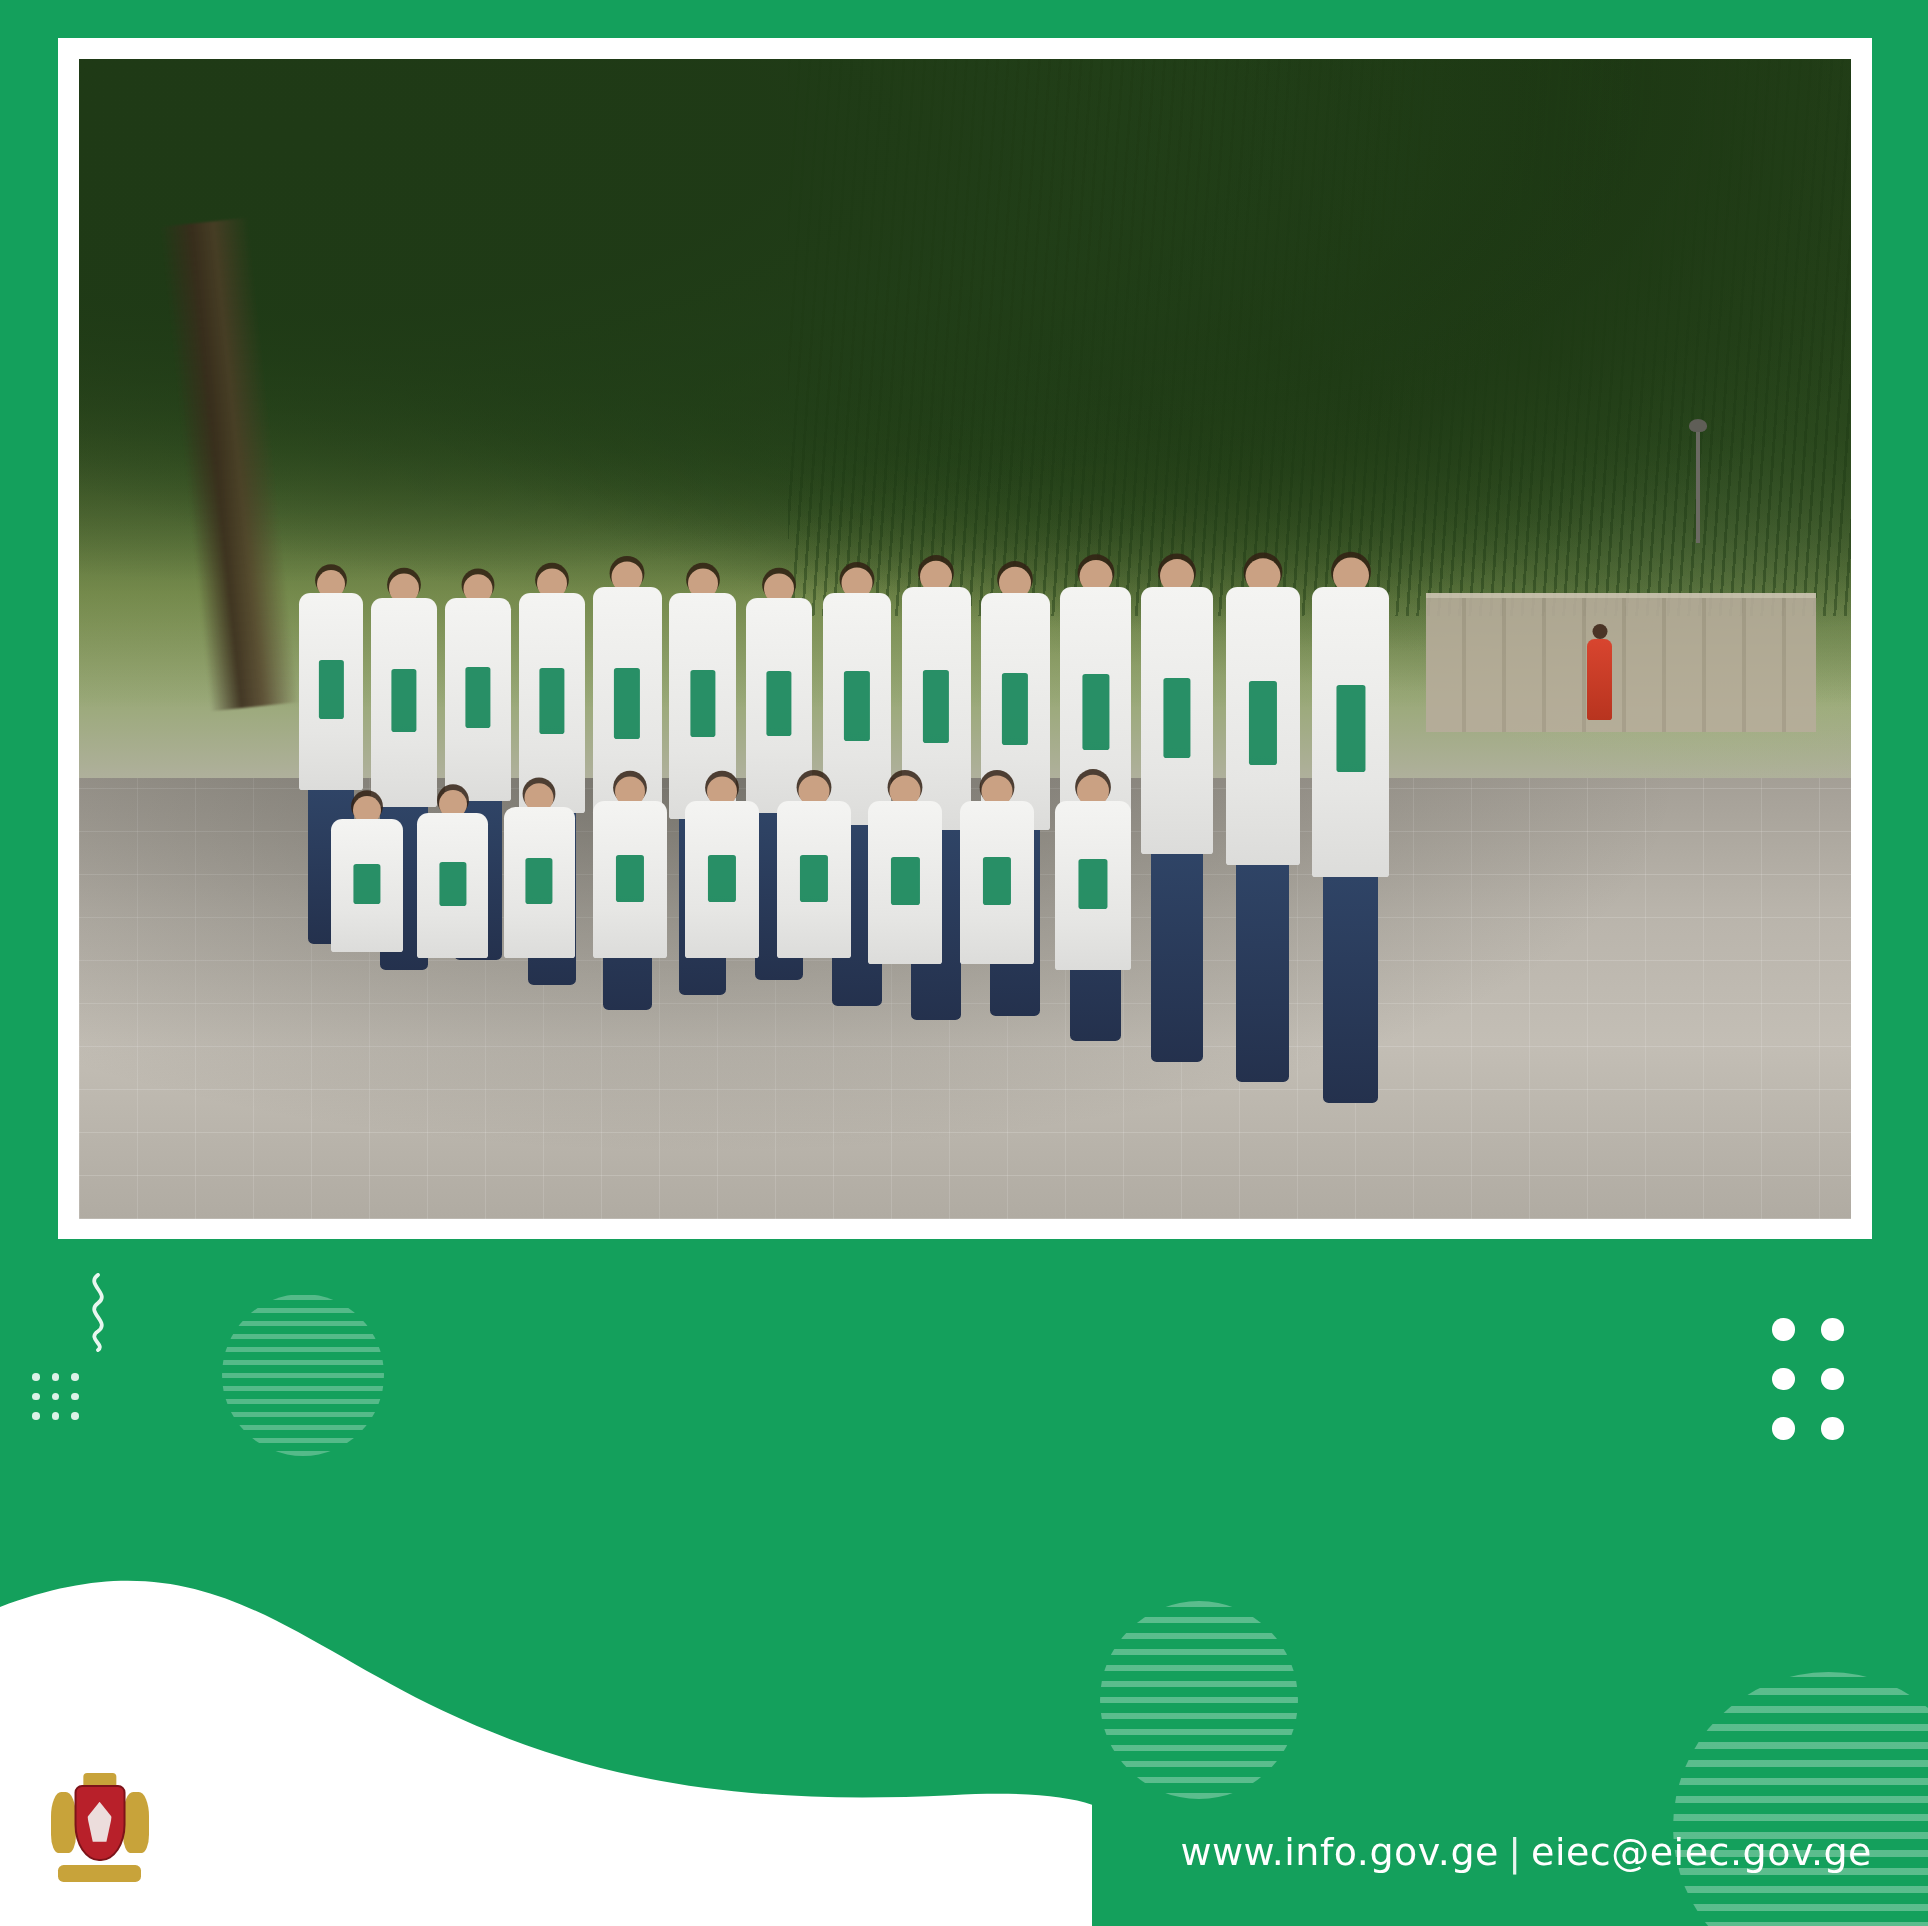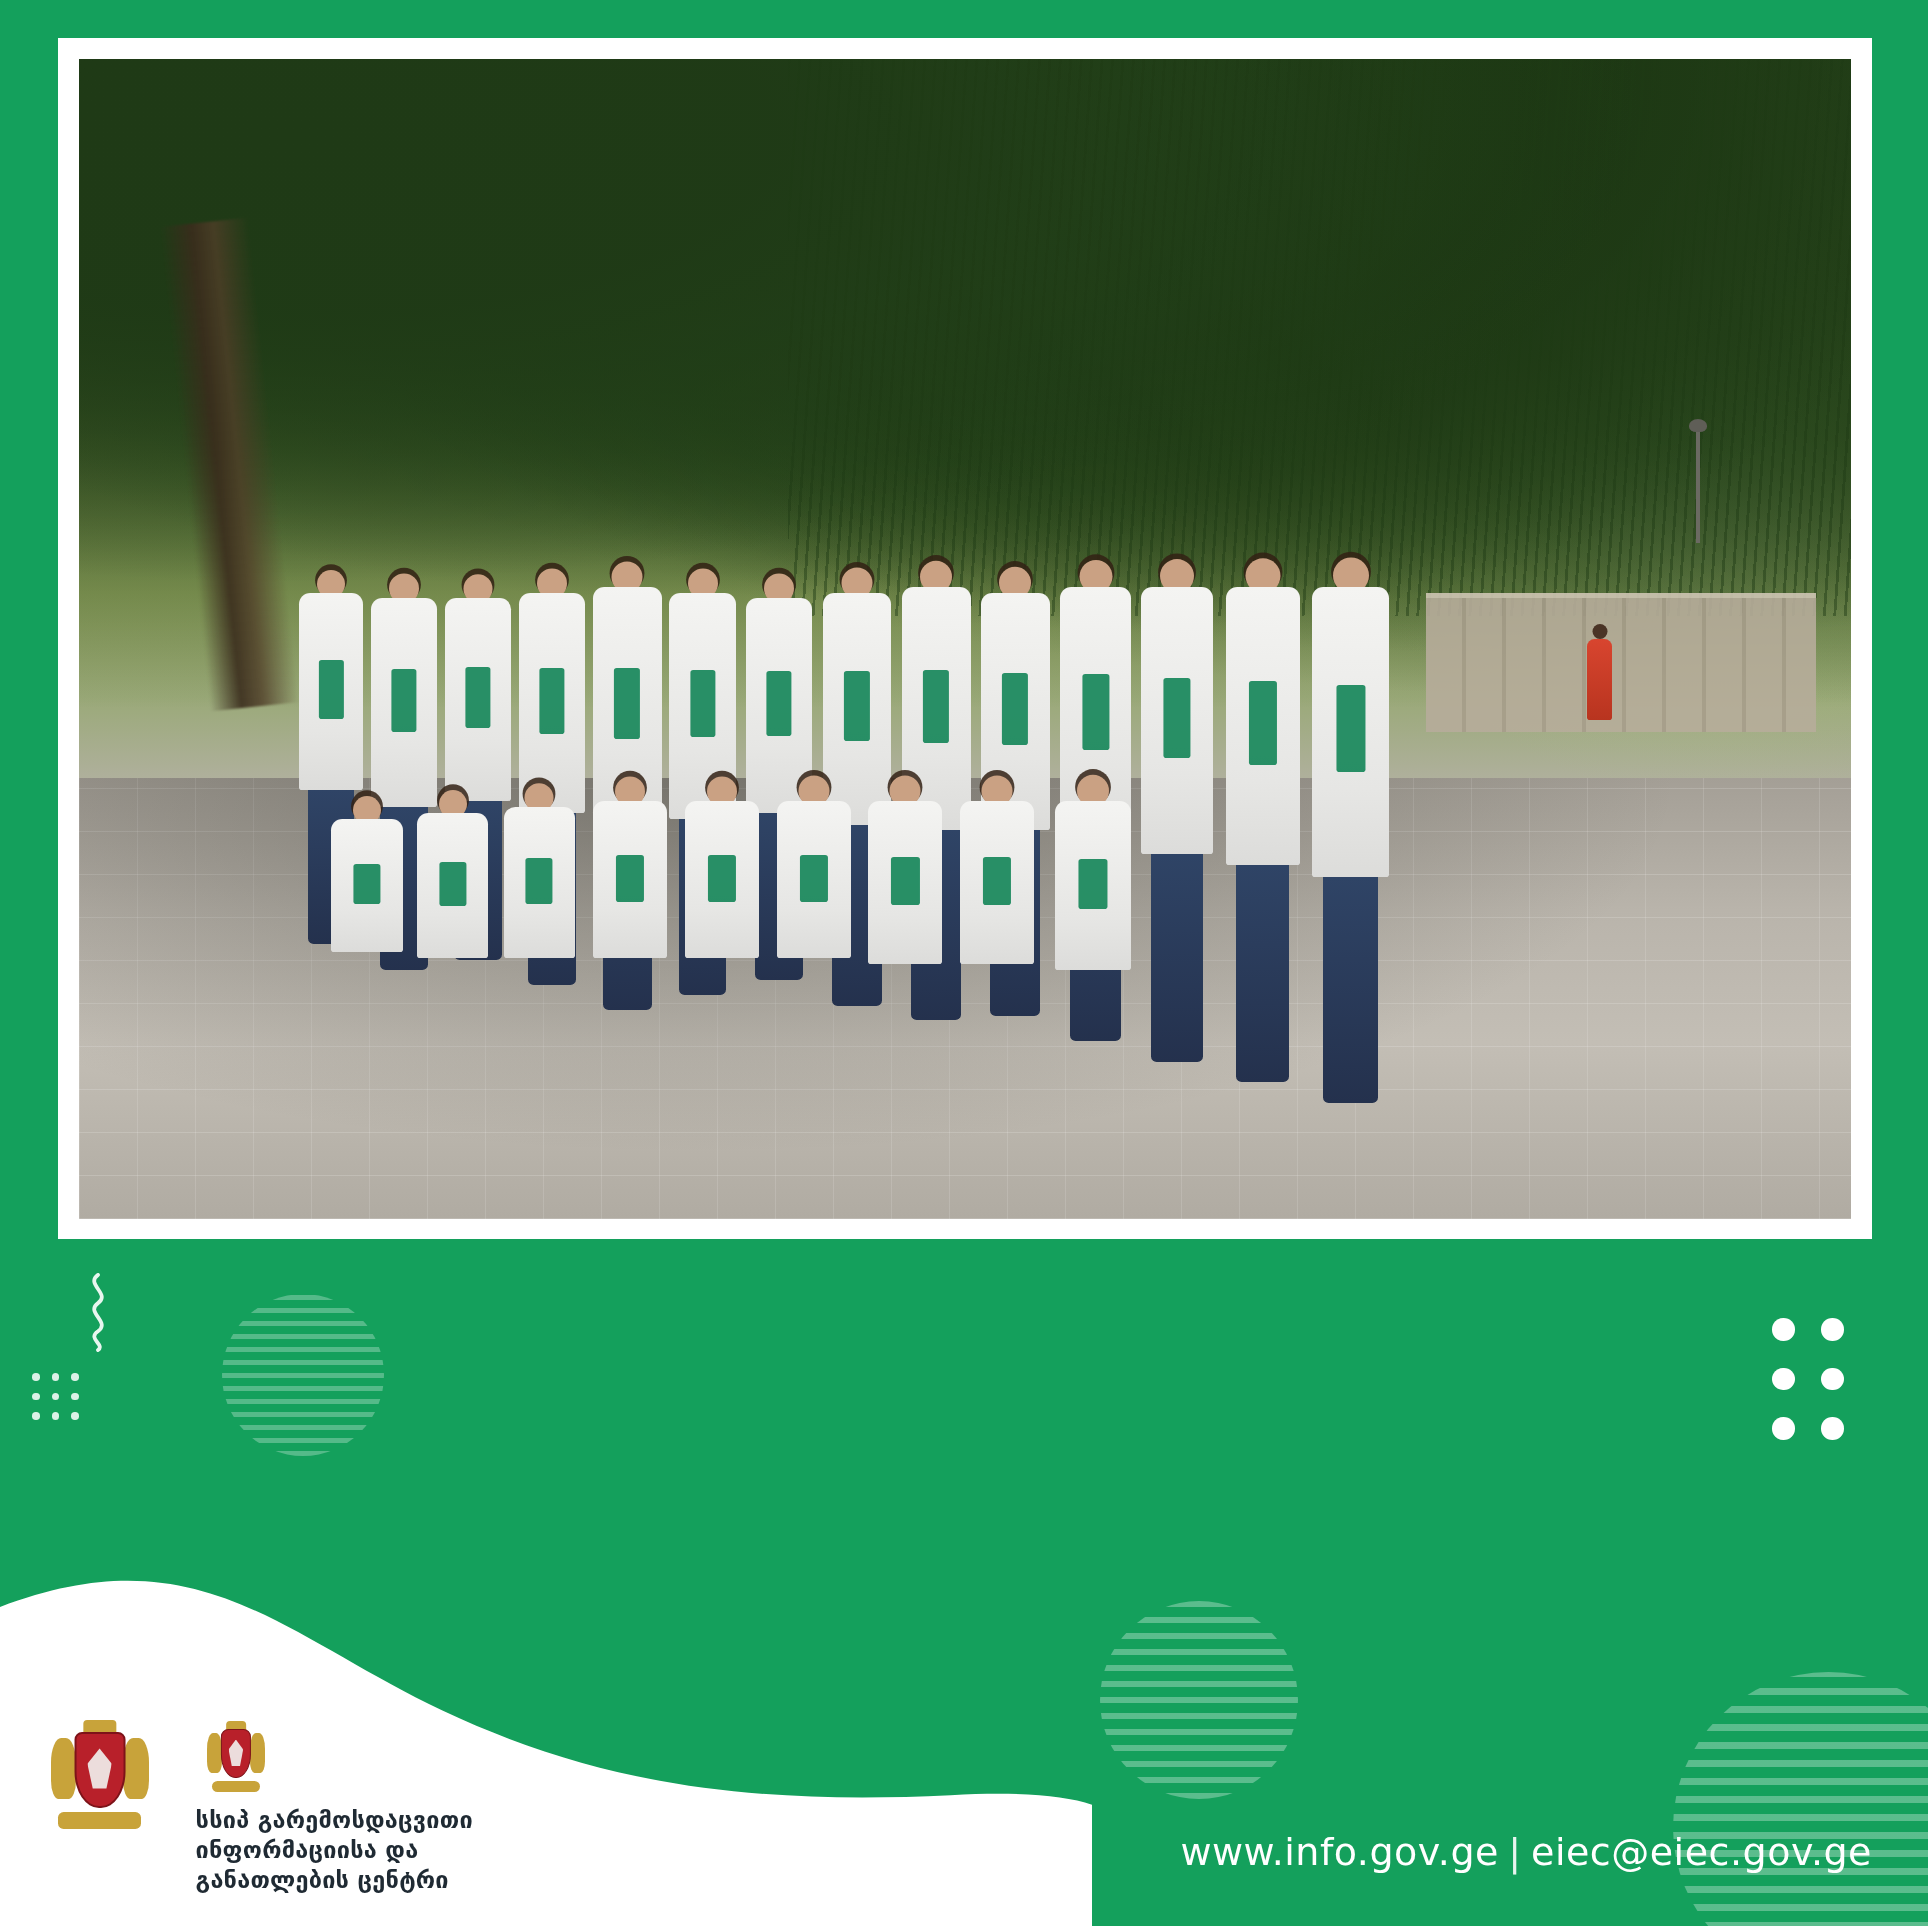--- a/index.html
+++ b/index.html
@@ -558,30 +558,20 @@
       <div class="logo-block">
         <div class="crest">
           <span class="crown"></span>
           <span class="lion-l"></span>
           <span class="lion-r"></span>
           <span class="shield"></span>
           <span class="ribbon"></span>
         </div>
       </div>
 
-      <div class="logo-block">
-        <div class="crest small">
-          <span class="crown"></span>
-          <span class="lion-l"></span>
-          <span class="lion-r"></span>
-          <span class="shield"></span>
-          <span class="ribbon"></span>
-        </div>
-        <div class="logo-text second">სსიპ გარემოსდაცვითი ინფორმაციისა და განათლების ცენტრი</div>
-      </div>
 
     </div>
   </div>
 
   <div class="contact">
     <span>www.info.gov.ge</span><span class="sep">|</span><span>eiec@eiec.gov.ge</span>
   </div>
 
 </div>
 

